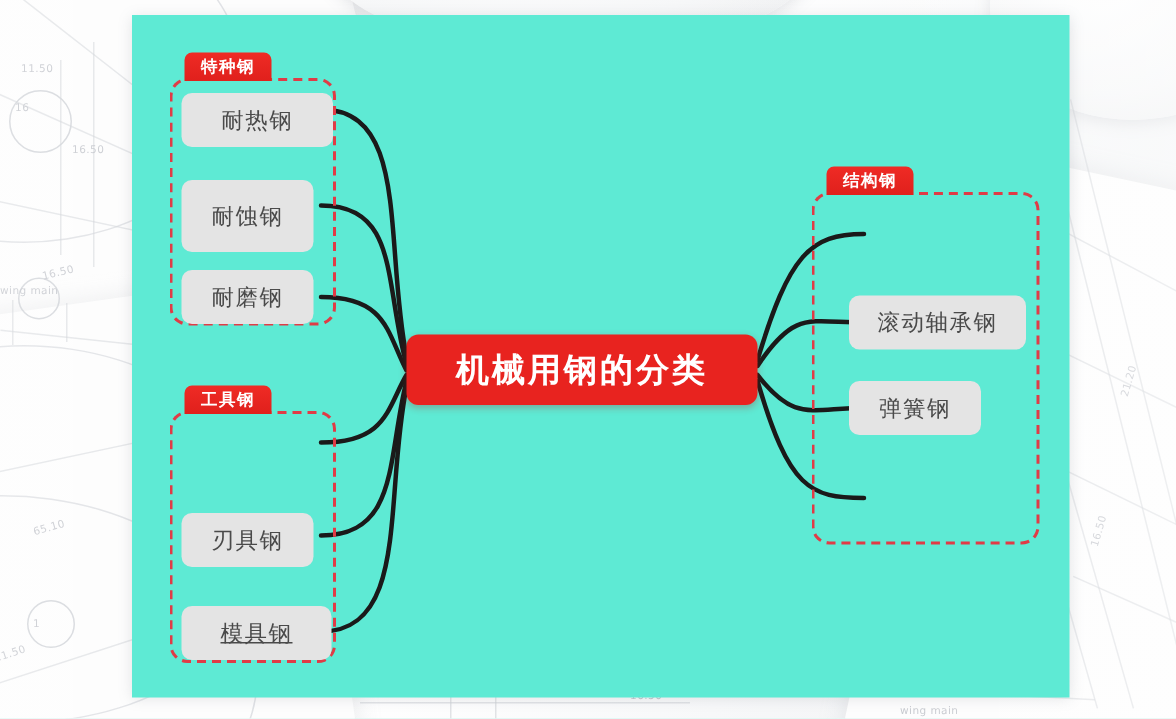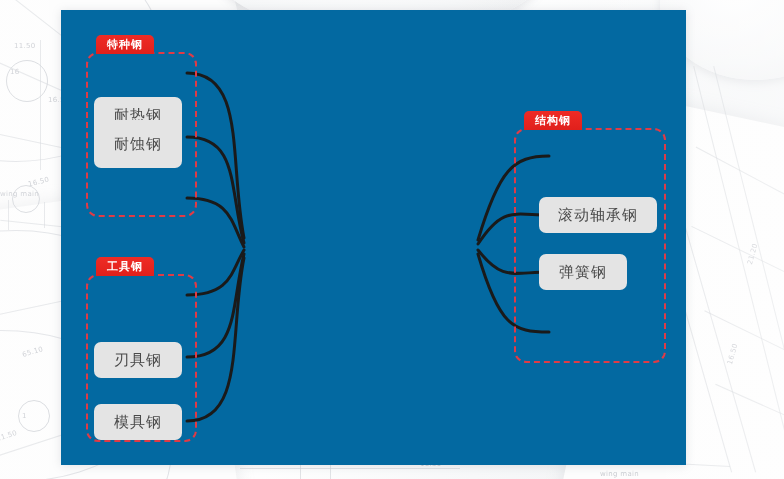--- a/index.html
+++ b/index.html
@@ -60,25 +60,25 @@
   }
   .bg-fade {
     position: absolute;
     inset: 0;
     background: linear-gradient(90deg, rgba(255,255,255,0.30) 0%, rgba(255,255,255,0.05) 30%, rgba(255,255,255,0.05) 70%, rgba(255,255,255,0.45) 100%);
   }
 
   
   .canvas {
     position: absolute;
-    left: 61px;
+    left: 88px;
     top: 10px;
     width: 625px;
     height: 455px;
-    background: #0369a1;
+    background: #5eead4;
     box-shadow: 0 1px 9px rgba(120,125,135,0.20);
   }
 
   
   .links {
     position: absolute;
     left: 0;
     top: 0;
     width: 625px;
     height: 455px;
@@ -216,30 +216,32 @@
         <path d="M 417 230 C 438 160 452 146 488 146"></path>
         <path d="M 417 234 C 442 196 452 205 488 205"></path>
         <path d="M 417 240 C 442 272 452 262 488 262"></path>
         <path d="M 417 244 C 438 316 452 322 488 322"></path>
       </g>
     </svg>
 
     <div class="group" style="left:25px; top:42px; width:111px; height:165px;">
       <div class="group-tab">特种钢</div>
     </div>
-    <div class="node" style="left:33px; top:52px; width:88px; height:36px;margin-top:35px;">耐热钢</div>
+    <div class="node" style="left:33px; top:52px; width:101px; height:36px;">耐热钢</div>
     <div class="node" style="left:33px; top:110px; width:88px; height:48px;">耐蚀钢</div>
+    <div class="node" style="left:33px; top:170px; width:88px; height:36px;">耐磨钢</div>
 
     <div class="group" style="left:25px; top:264px; width:111px; height:168px;">
       <div class="group-tab">工具钢</div>
     </div>
     <div class="node" style="left:33px; top:332px; width:88px; height:36px;">刃具钢</div>
-    <div class="node" style="left:33px; top:394px; width:88px; height:36px;">模具钢</div>
+    <div class="node" style="left:33px; top:394px; width:100px; height:36px;text-decoration:underline;">模具钢</div>
 
     <div class="group" style="left:453px; top:118px; width:152px; height:235px;">
       <div class="group-tab">结构钢</div>
     </div>
     <div class="node" style="left:478px; top:244px; width:88px; height:36px;">弹簧钢</div>
     <div class="node" style="left:478px; top:187px; width:118px; height:36px;">滚动轴承钢</div>
 
+    <div class="center-node" style="left:183px; top:213px; width:234px; height:47px;">机械用钢的分类</div>
 
   </div>
 </div>
 
 </body></html>

